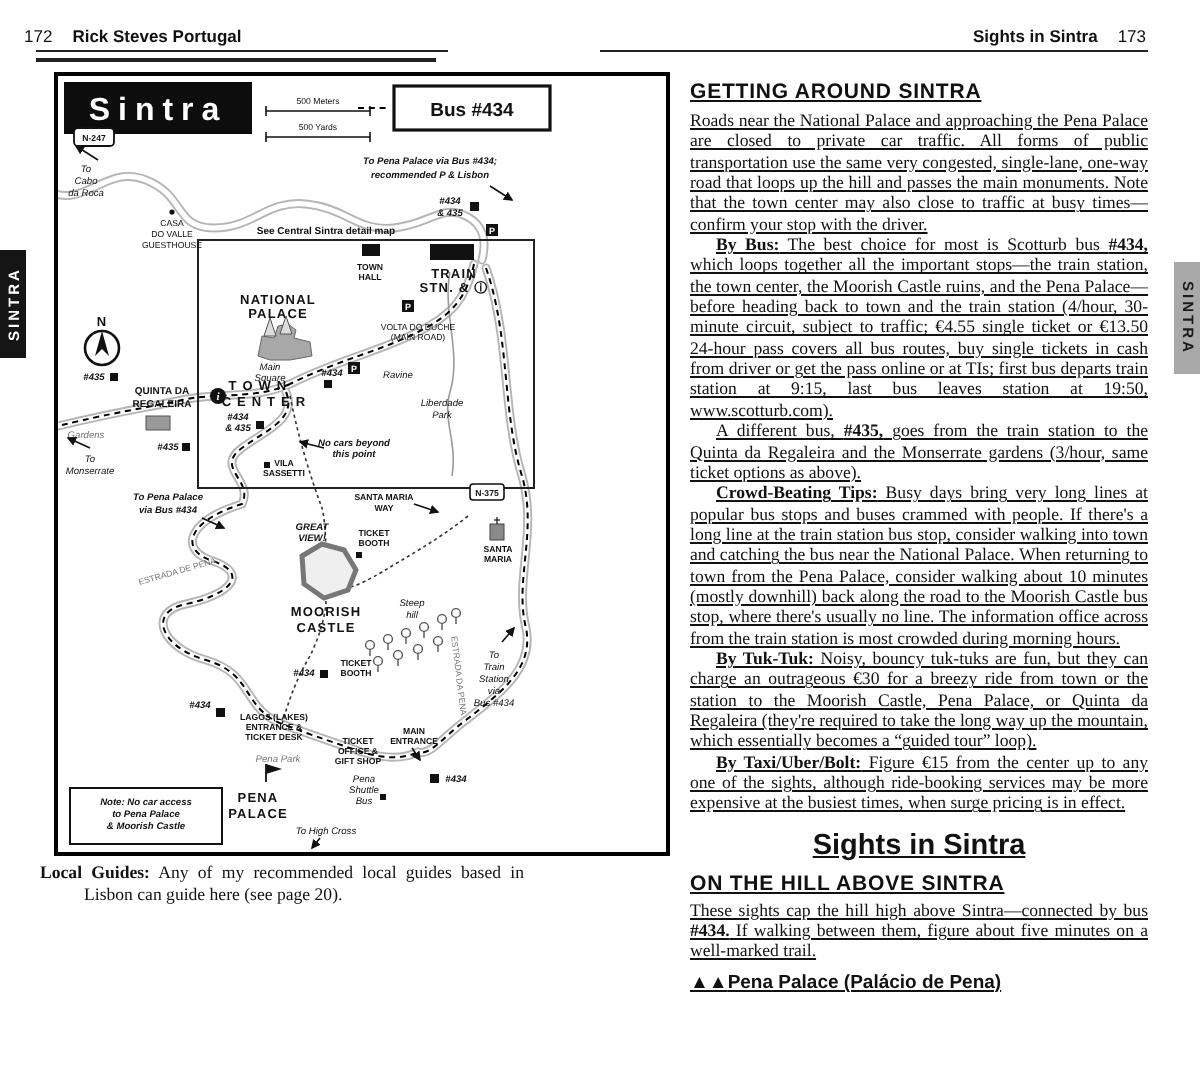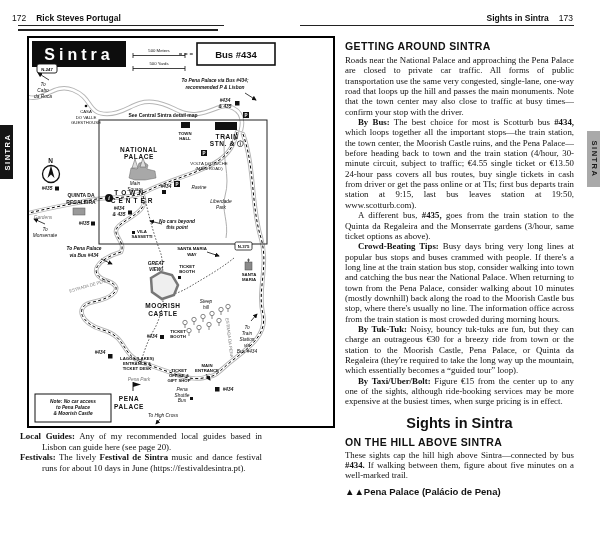--- a/index.html
+++ b/index.html
@@ -39,21 +39,21 @@
   .t4b{font-weight:700;font-size:4.3px;text-anchor:middle;}
   .i5{font-style:italic;font-size:4.8px;text-anchor:middle;}
   .i55{font-style:italic;font-weight:700;font-size:4.8px;text-anchor:middle;}
   .gray{fill:#777;}
   .wsq{fill:#fff;font-weight:700;font-size:4.5px;text-anchor:middle;}
   
   .notes{position:absolute;left:20px;top:431px;width:242px;}
   .note{margin:0;padding-left:22px;text-indent:-22px;text-align:justify;
         font:8.8px/10.6px "Liberation Serif",serif;}
   
-  .page-right{position:absolute;left:345px;top:40px;width:229px;height:492px;overflow:hidden;}
+  .page-right{position:absolute;left:345px;top:40px;width:229px;height:492px;overflow:hidden;text-decoration:underline;}
   .h-ga{margin:0 0 3px 0;font:700 10.5px/12px "Liberation Sans","DejaVu Sans",sans-serif;letter-spacing:0.4px;}
   .page-right p{margin:0;text-align:justify;font:8.8px/10.35px "Liberation Serif",serif;}
   .page-right p.ind{text-indent:13px;}
   .h-sights{margin:8px 0 5px 0;text-align:center;font:700 14.5px "Liberation Sans","DejaVu Sans",sans-serif;}
   .h-sub{margin:1px 0 2px 0;font:700 10.5px/12px "Liberation Sans","DejaVu Sans",sans-serif;letter-spacing:0.4px;}
   .h-sight{margin:5px 0 1px 0;font:700 9.5px/11px "Liberation Sans","DejaVu Sans",sans-serif;}
 </style>
 </head>
 <body>
 
@@ -291,21 +291,20 @@
     <text class="i55" x="44" y="370.5">to Pena Palace</text>
     <text class="i55" x="44" y="376.5">&amp; Moorish Castle</text>
 
     <text class="t4 gray" transform="rotate(-16 60 249)" x="60" y="249">ESTRADA DE PENA</text>
     <text class="t4 gray" transform="rotate(83 199 300)" x="199" y="300">ESTRADA DA PENA</text>
   </svg>
   </div>
 
   <div class="notes">
     <p class="note"><b>Local Guides:</b><span> Any of my recommended local guides based in Lisbon can guide here (see page 20).</span></p>
-    <p class="note"><b>Festivals:</b><span> The lively </span><b>Festival de Sintra</b><span> music and dance festival runs for about 10 days in June (https://festivaldesintra.pt).</span></p>
   </div>
 
   <div class="page-right">
     <h2 class="h-ga">GETTING AROUND SINTRA</h2>
     <p>Roads near the National Palace and approaching the Pena Palace are closed to private car traffic. All forms of public transportation use the same very congested, single-lane, one-way road that loops up the hill and passes the main monuments. Note that the town center may also close to traffic at busy times—confirm your stop with the driver.</p>
     <p class="ind"><b>By Bus:</b><span> The best choice for most is Scotturb bus </span><b>#434,</b><span> which loops together all the important stops—the train station, the town center, the Moorish Castle ruins, and the Pena Palace—before heading back to town and the train station (4/hour, 30-minute circuit, subject to traffic; €4.55 single ticket or €13.50 24-hour pass covers all bus routes, buy single tickets in cash from driver or get the pass online or at TIs; first bus departs train station at 9:15, last bus leaves station at 19:50, www.scotturb.com).</span></p>
     <p class="ind"><span>A different bus, </span><b>#435,</b><span> goes from the train station to the Quinta da Regaleira and the Monserrate gardens (3/hour, same ticket options as above).</span></p>
     <p class="ind"><b>Crowd-Beating Tips:</b><span> Busy days bring very long lines at popular bus stops and buses crammed with people. If there's a long line at the train station bus stop, consider walking into town and catching the bus near the National Palace. When returning to town from the Pena Palace, consider walking about 10 minutes (mostly downhill) back along the road to the Moorish Castle bus stop, where there's usually no line. The information office across from the train station is most crowded during morning hours.</span></p>
     <p class="ind"><b>By Tuk-Tuk:</b><span> Noisy, bouncy tuk-tuks are fun, but they can charge an outrageous €30 for a breezy ride from town or the station to the Moorish Castle, Pena Palace, or Quinta da Regaleira (they're required to take the long way up the mountain, which essentially becomes a “guided tour” loop).</span></p>
     <p class="ind"><b>By Taxi/Uber/Bolt:</b><span> Figure €15 from the center up to any one of the sights, although ride-booking services may be more expensive at the busiest times, when surge pricing is in effect.</span></p>

